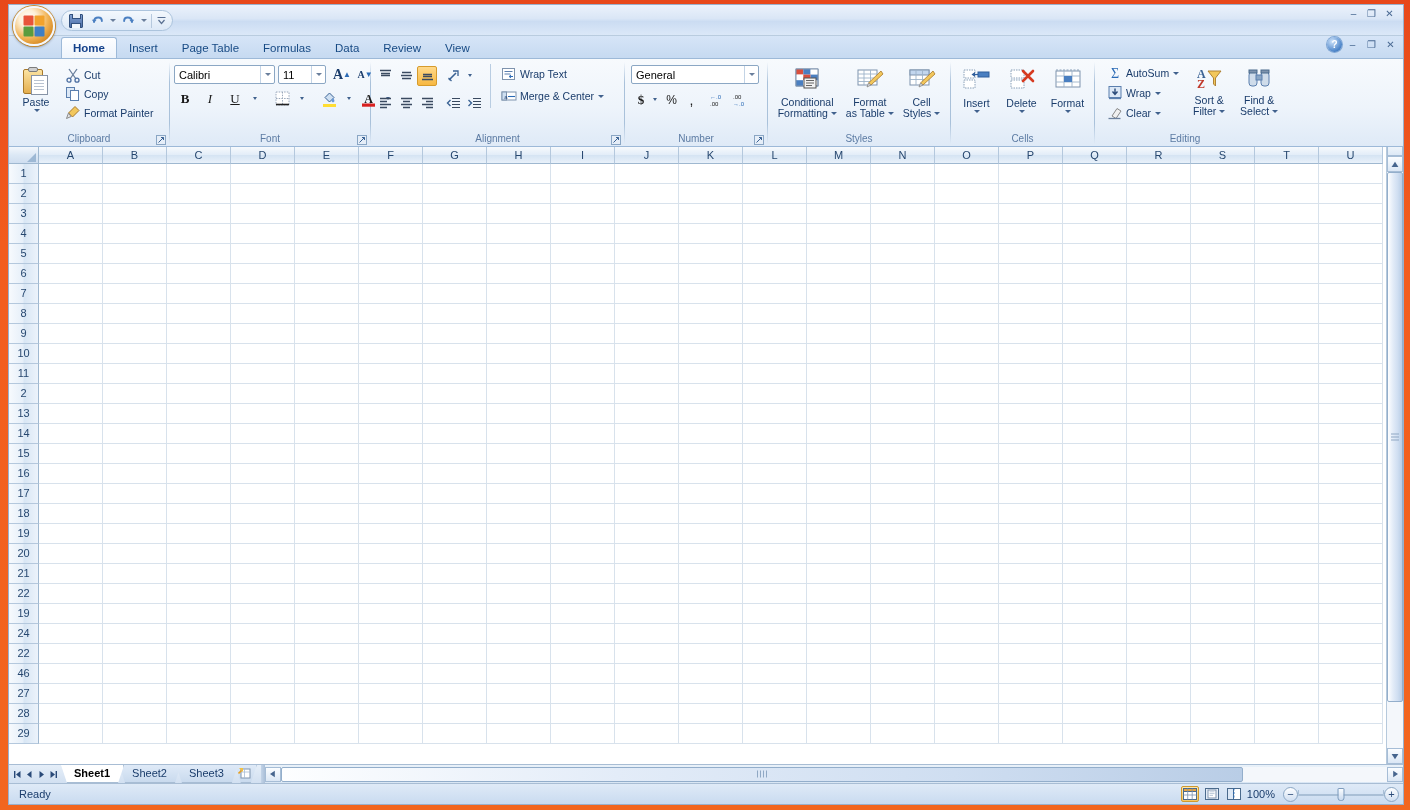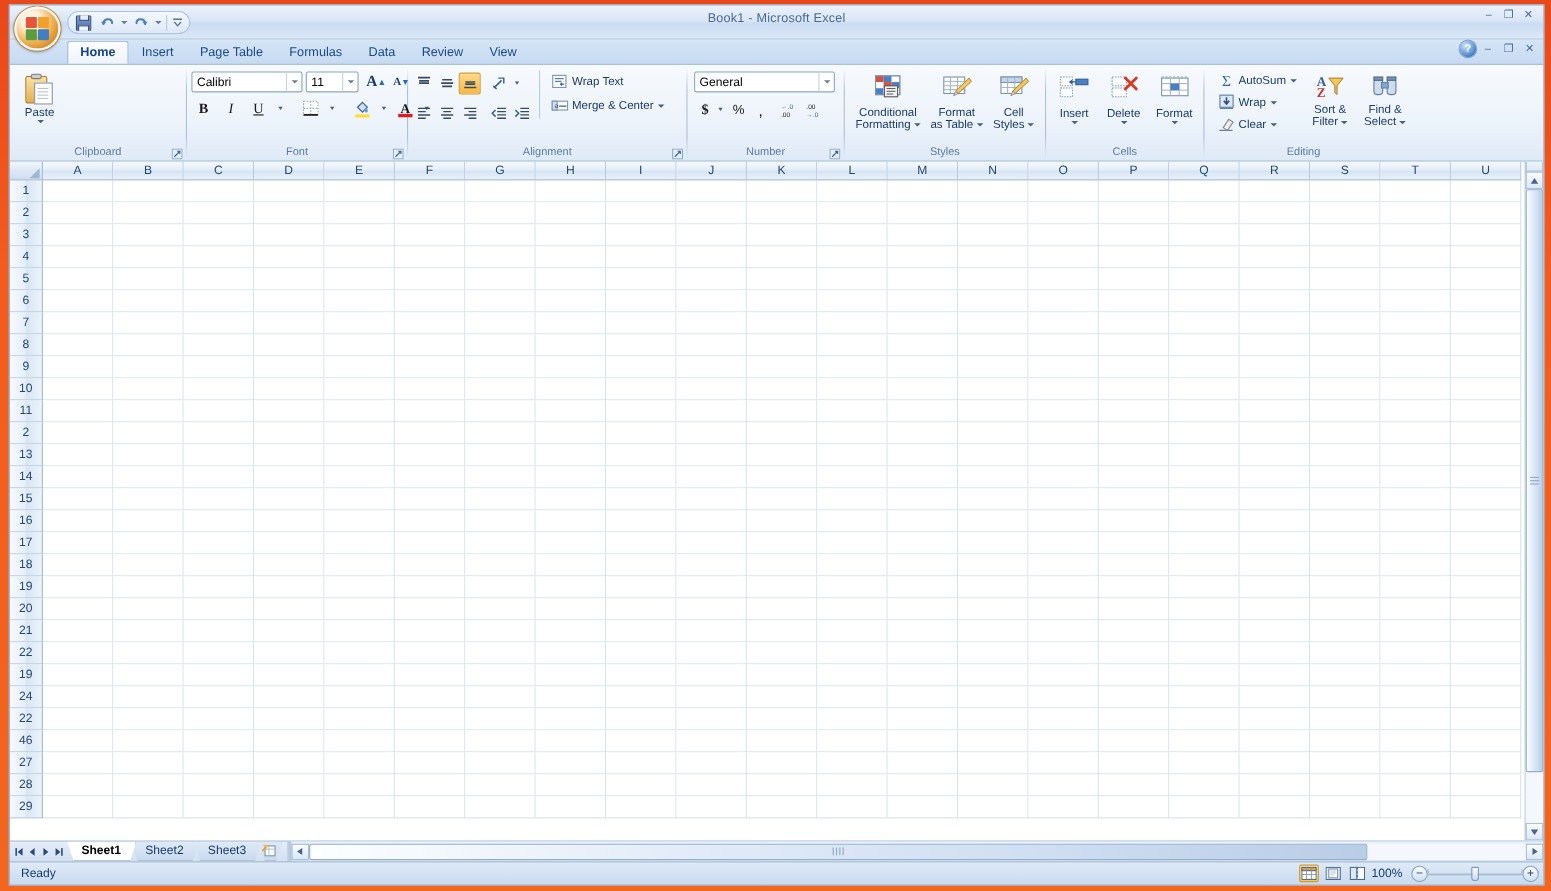--- a/index.html
+++ b/index.html
@@ -394,21 +394,20 @@
             <div class="mini-arrow"></div>
           </div>
       <div class="qat-sep"></div>
       <div class="qat-split" style="width:12px">
         <svg width="9" height="9" viewBox="0 0 9 9">
               <path d="M0.5 1.5 h8 M1.5 4 L4.5 7.5 L7.5 4" stroke="#5a7193" stroke-width="1.2" fill="none"></path>
             </svg>
       </div>
     </div>
 
-    <div id="title-text">Book1 - Microsoft Excel</div>
 
     <div id="win-ctl-top">
       <div class="wbtn">–</div>
       <div class="wbtn">❐</div>
       <div class="wbtn close">✕</div>
     </div>
   </div>
 
   <div id="tabrow">
     <div class="tab active">Home</div>
@@ -437,20 +436,44 @@
                 <div class="clip"></div>
             <div class="pg">
                   <i style="top:4px"></i>
                   <i style="top:7px"></i>
                   <i style="top:10px"></i>
                   <i style="top:13px"></i>
                 </div>
           </div>
           <span style="margin-top:2px">Paste</span>
           <div class="caret" style="margin-top:1px"></div>
+        </div>
+        <div class="clip-right">
+          <div class="smbtn">
+            <svg class="ico16" viewBox="0 0 16 16">
+                  <path d="M4 2 L11 12 M12 2 L5 12" stroke="#6a7f9c" stroke-width="1.3" fill="none"></path>
+                  <circle cx="4" cy="13.2" r="2" fill="none" stroke="#4a6da0" stroke-width="1.3"></circle>
+                  <circle cx="12" cy="13.2" r="2" fill="none" stroke="#4a6da0" stroke-width="1.3"></circle>
+                </svg>
+            <span>Cut</span>
+          </div>
+          <div class="smbtn">
+            <svg class="ico16" viewBox="0 0 16 16">
+                  <rect x="1.5" y="1.5" width="8" height="10" fill="#dce8f6" stroke="#5b7fae"></rect>
+                  <rect x="5.5" y="4.5" width="8" height="10" fill="#fff" stroke="#5b7fae"></rect>
+                </svg>
+            <span>Copy</span>
+          </div>
+          <div class="smbtn">
+            <svg class="ico16" viewBox="0 0 16 16">
+                  <path d="M10 1.5 L14 5.5 L7.5 12 L3.5 8 Z" fill="#f2c75c" stroke="#a8792a"></path>
+                  <path d="M3.5 8 L1.5 13.5 L6 11.5 Z" fill="#e8e8e8" stroke="#8a8a8a"></path>
+                </svg>
+            <span>Format Painter</span>
+          </div>
         </div>
       </div>
       <div class="grp-label">Clipboard</div>
       <div class="dlg-launcher" title="Clipboard">
         <svg width="10" height="10" viewBox="0 0 10 10">
               <rect x="0.5" y="0.5" width="9" height="9" fill="#e6eef8" stroke="#8aa6c4"></rect>
               <path d="M2.5 7.5 L7.5 2.5 M5 2.5 h2.5 v2.5" stroke="#3a6294" stroke-width="1" fill="none"></path>
             </svg>
       </div>
     </div>

